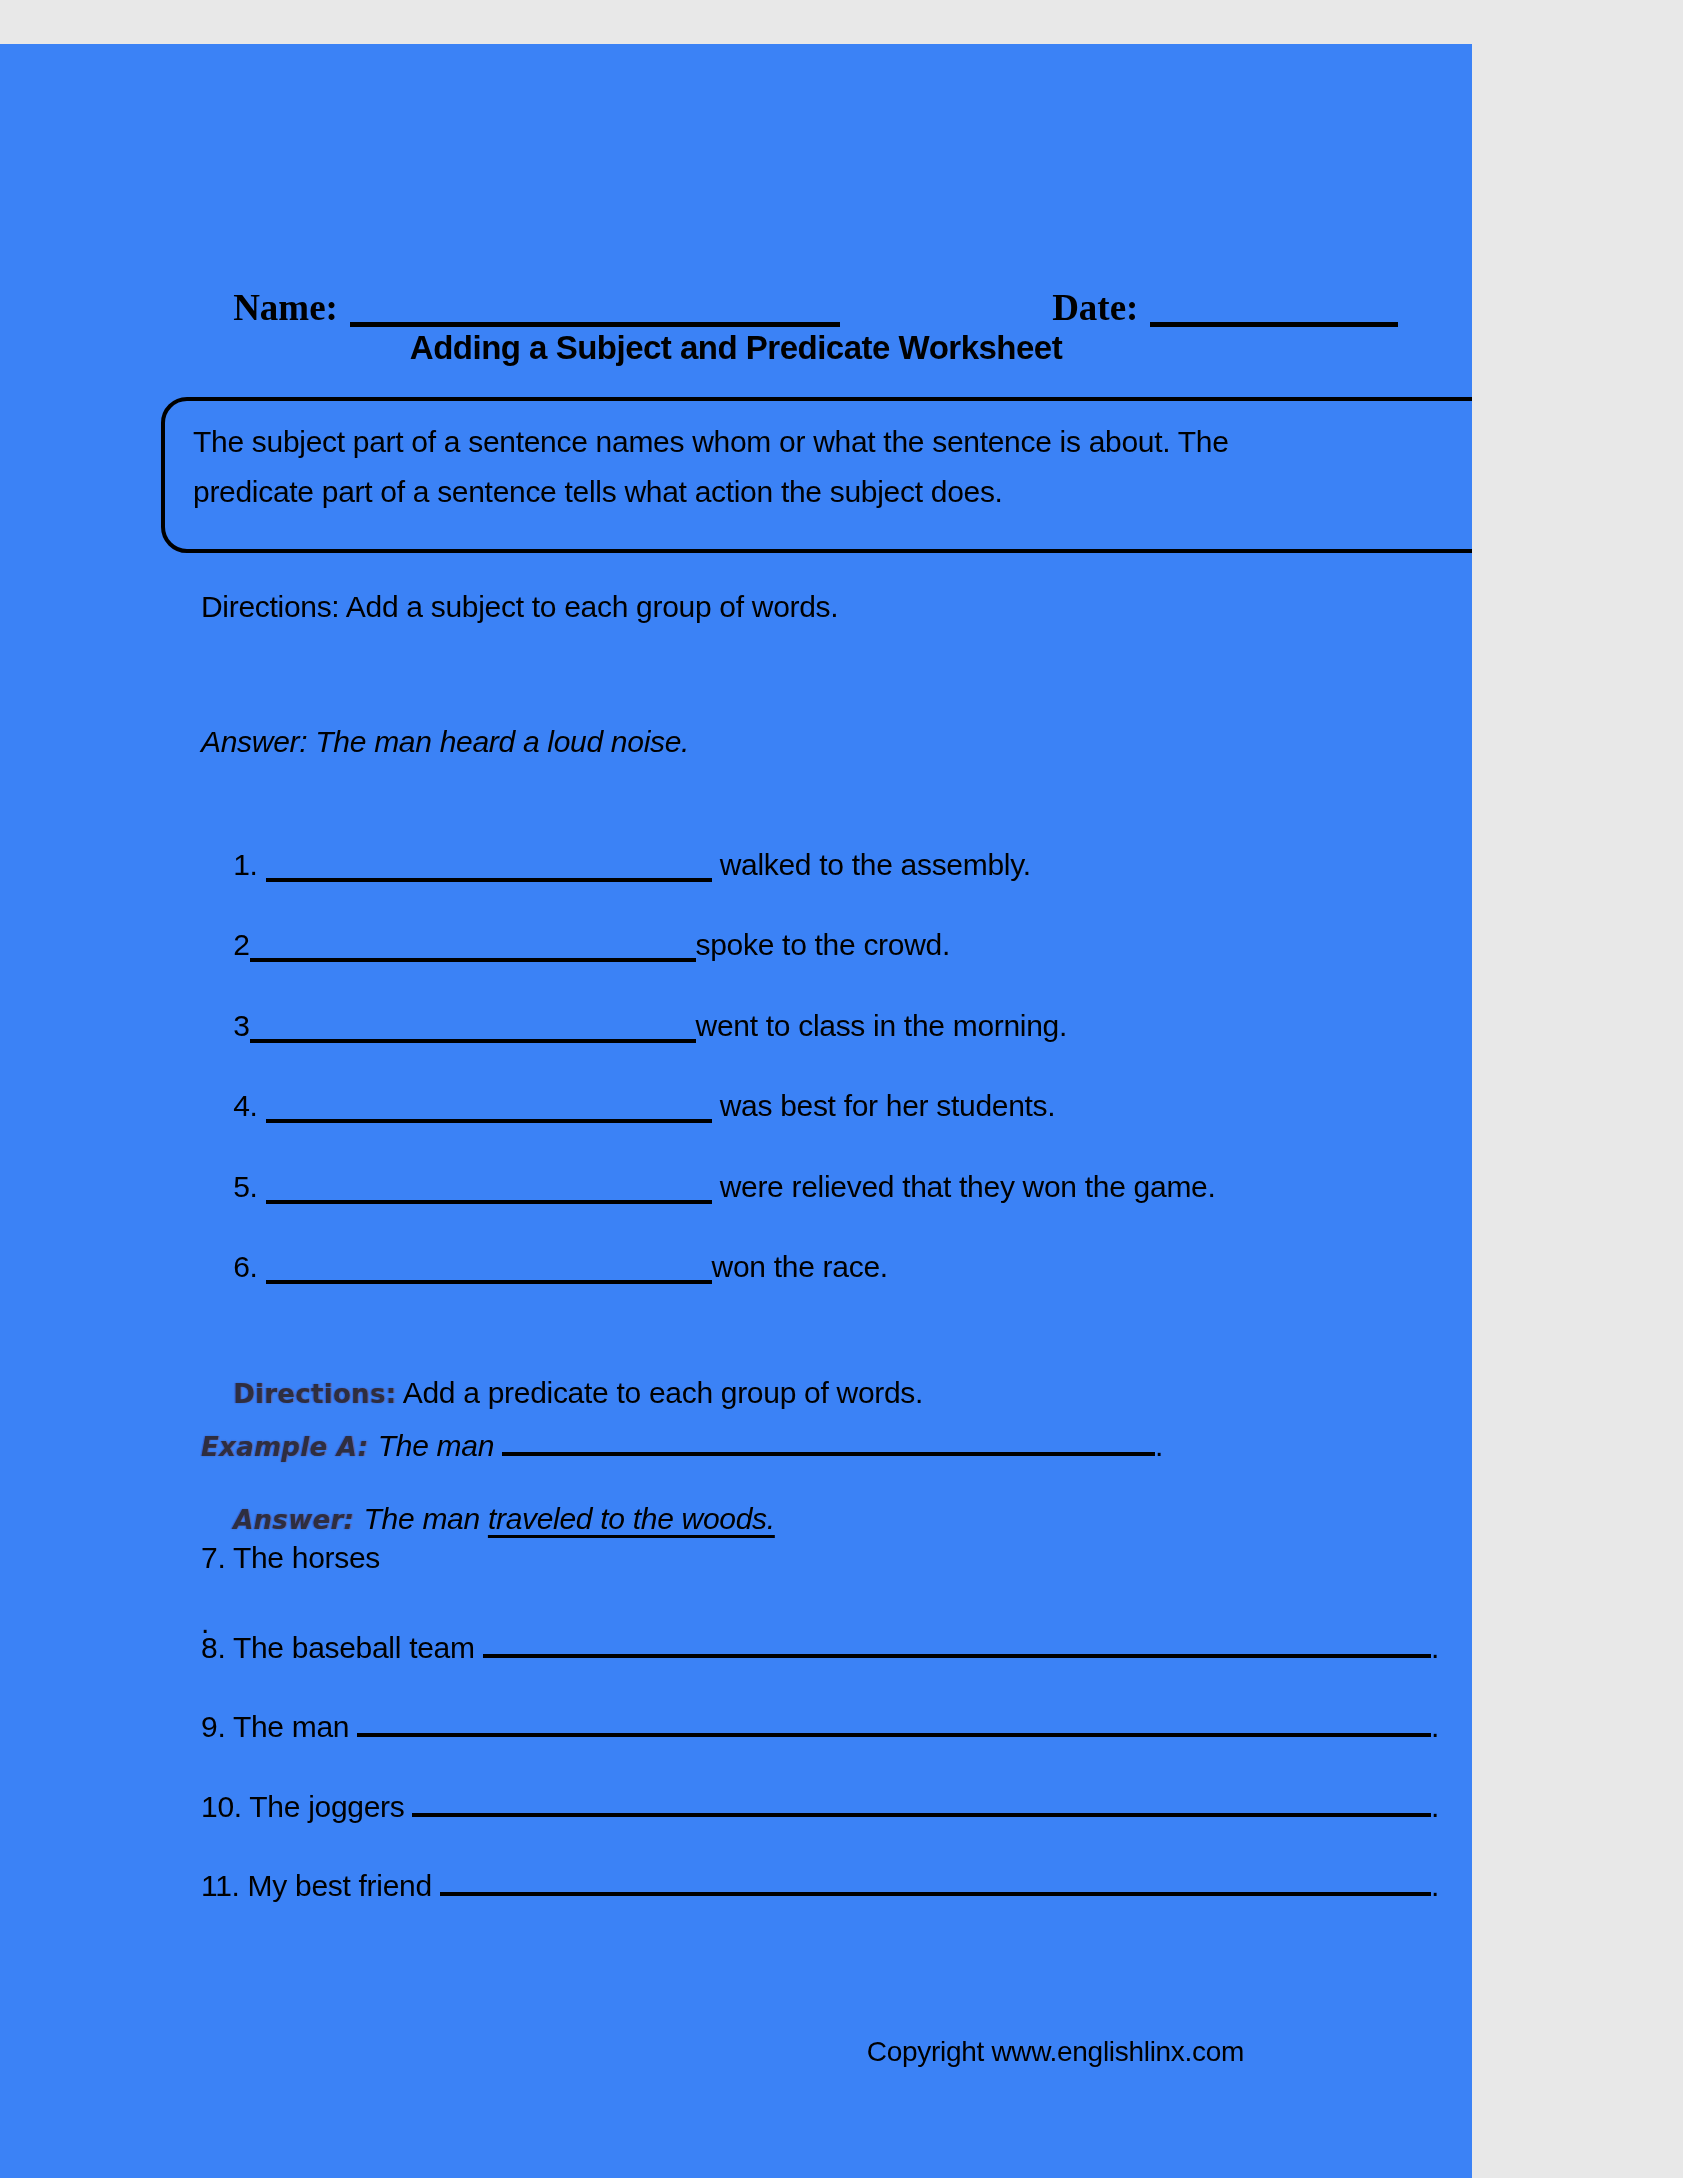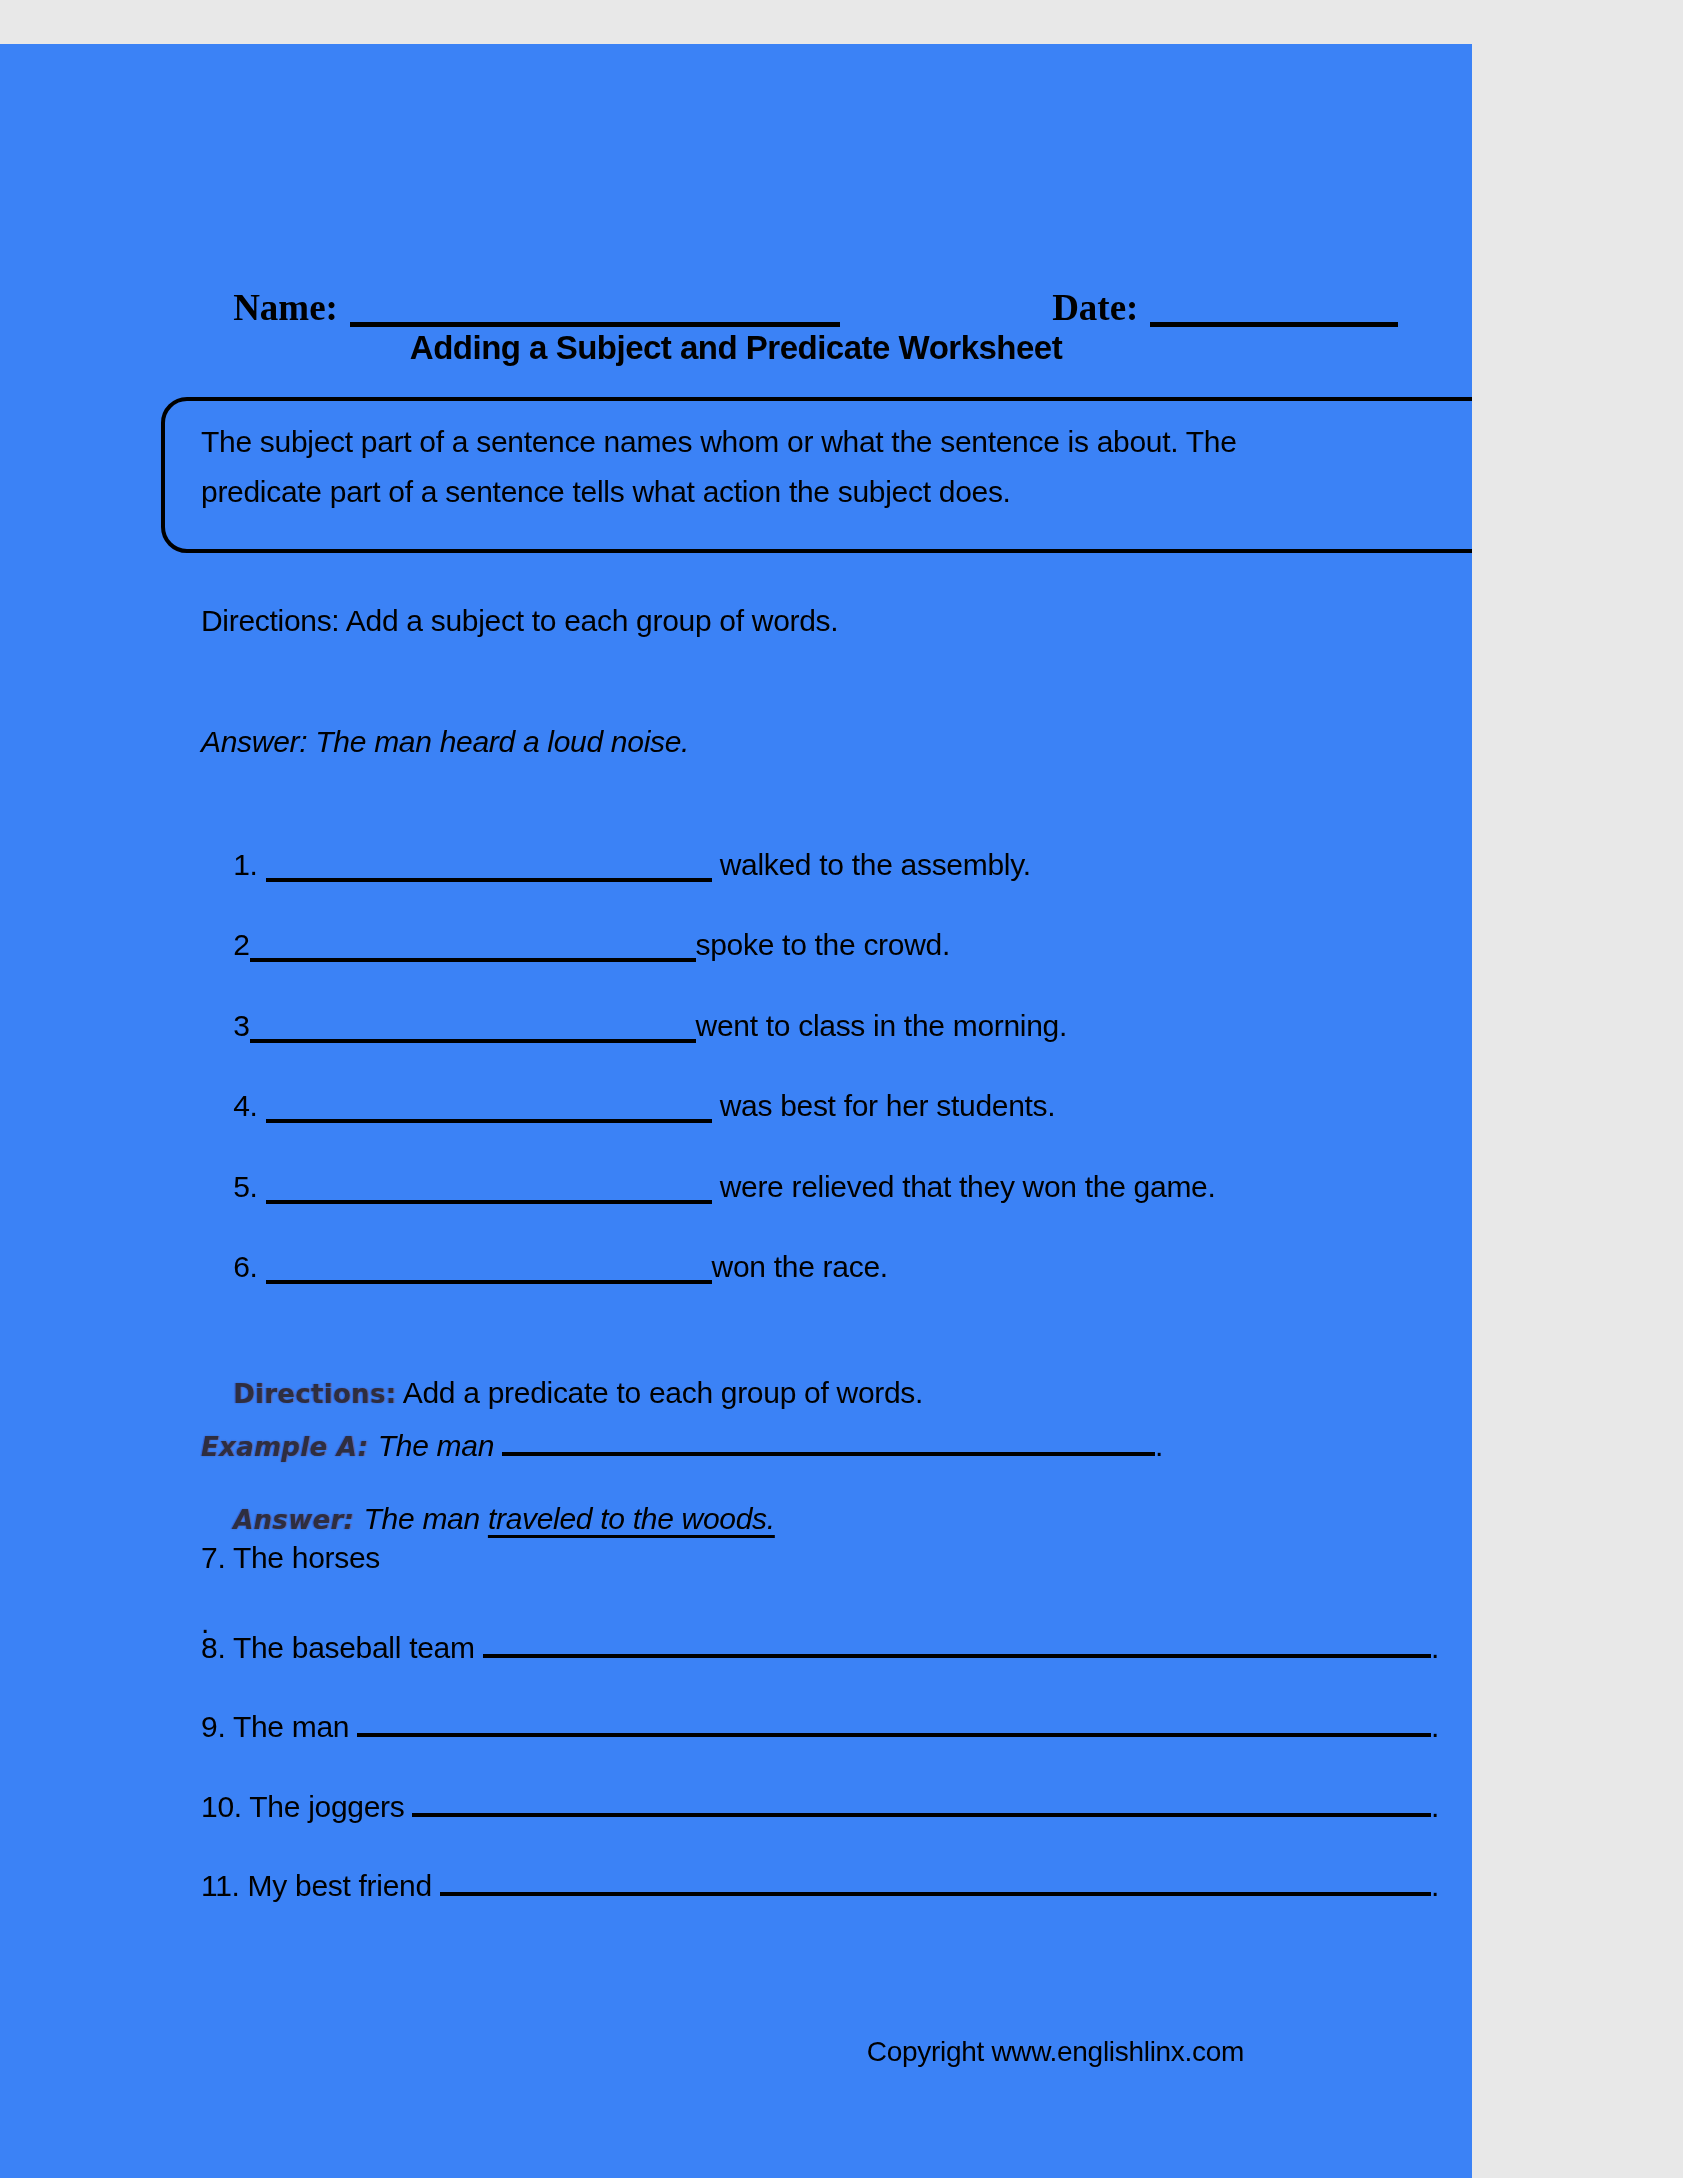--- a/index.html
+++ b/index.html
@@ -48,21 +48,21 @@
   }
   .info-box {
     position: absolute;
     left: 161px;
     top: 353px;
     width: 1383px;
     height: 156px;
     box-sizing: border-box;
     border: 4px solid #000;
     border-radius: 26px;
-    padding: 16px 24px 0 36px;
+    padding: 16px 24px 0 28px;
     font-size: 30px;
     letter-spacing: -0.3px;
     line-height: 50px;
   }
   .italic { font-style: italic; }
   .blurry {
     font-family: "DejaVu Sans", sans-serif;
     font-size: 26px;
     font-weight: 600;
     color: #2e2e40;
@@ -112,21 +112,21 @@
     <span class="serif-label t">Date:</span><span class="blank blank-date"></span>
   </div>
 
   <div class="title">Adding a Subject and Predicate Worksheet</div>
 
   <div class="info-box">
     <div>The subject part of a sentence names whom or what the sentence is about. The</div>
     <div>predicate part of a sentence tells what action the subject does.</div>
   </div>
 
-  <div class="row" style="top:560px;">Directions: Add a subject to each group of words.</div>
+  <div class="row" style="top:546px;">Directions: Add a subject to each group of words.</div>
 
 
   <div class="row italic" style="top:681px;">Answer: The man heard a loud noise.</div>
 
   <div class="row" style="top:770px;">
     <span class="t">1. </span><span class="blank blank-item"></span><span class="t"> walked to the assembly.</span>
   </div>
   <div class="row" style="top:850px;">
     <span class="t">2</span><span class="blank blank-item"></span><span class="t">spoke to the crowd.</span>
   </div>

